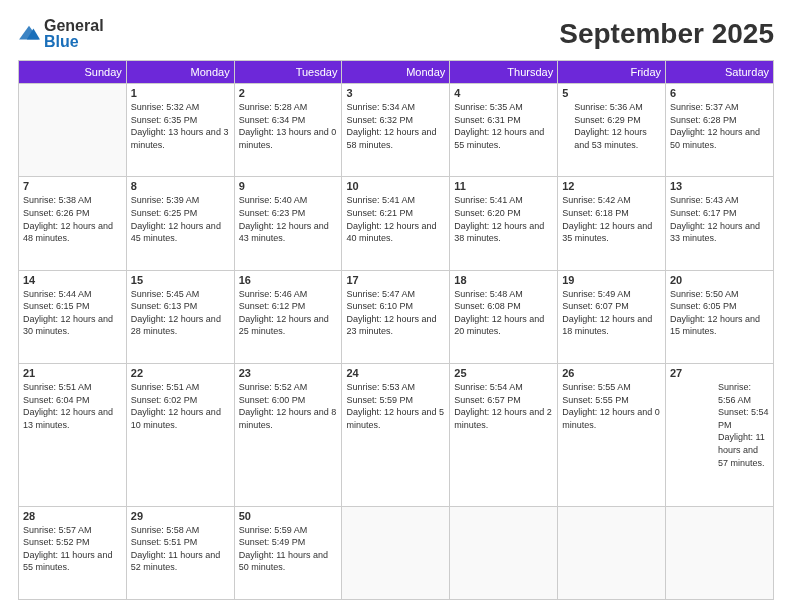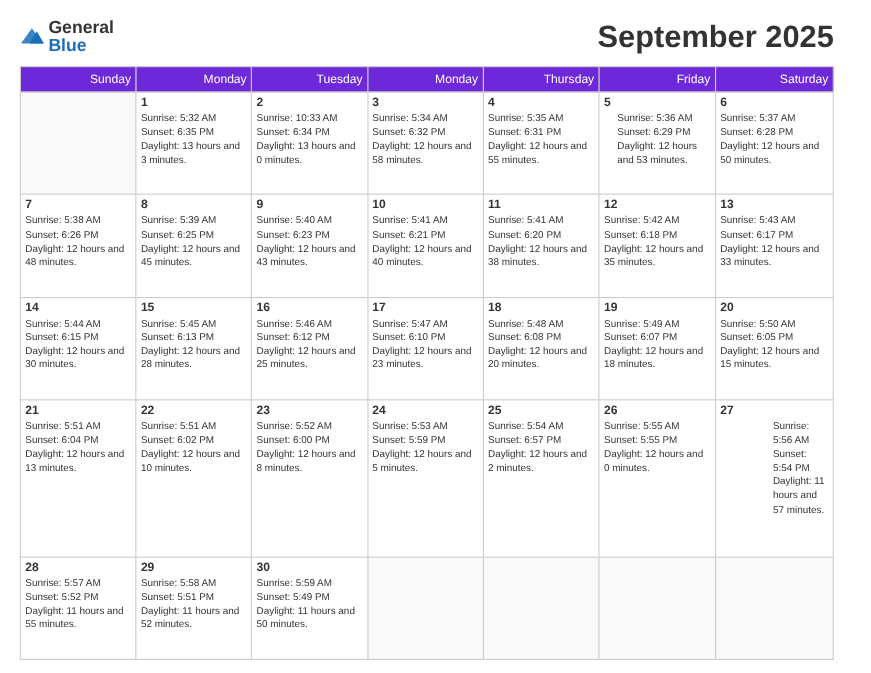--- a/index.html
+++ b/index.html
@@ -6,21 +6,21 @@
     body {
       font-family: Arial, sans-serif;
       background: #fff;
       width: 792px;
       height: 612px;
       overflow: hidden;
     }
     .page {
       width: 792px;
       height: 612px;
-      padding: 18px 34px 12px 18px;
+      padding: 18px 18px 12px 18px;
       display: flex;
       flex-direction: column;
     }
     .header {
       display: flex;
       justify-content: space-between;
       align-items: flex-start;
       margin-bottom: 10px;
     }
     .logo {
@@ -134,21 +134,21 @@
     <tr>
           <td class="empty"></td>
           <td>
             <span class="day-num">1</span>
             <div class="day-info" style="white-space: pre-line;">Sunrise: 5:32 AM
 Sunset: 6:35 PM
 Daylight: 13 hours and 3 minutes.</div>
           </td>
           <td>
             <span class="day-num">2</span>
-            <div class="day-info" style="white-space: pre-line;">Sunrise: 10:33 AM
+            <div class="day-info" style="white-space: pre-line;">Sunrise: 5:28 AM
 Sunset: 6:34 PM
 Daylight: 13 hours and 0 minutes.</div>
           </td>
           <td>
             <span class="day-num">3</span>
             <div class="day-info" style="white-space: pre-line;">Sunrise: 5:34 AM
 Sunset: 6:32 PM
 Daylight: 12 hours and 58 minutes.</div>
           </td>
           <td>
@@ -309,21 +309,21 @@
 Sunset: 5:52 PM
 Daylight: 11 hours and 55 minutes.</div>
           </td>
           <td>
             <span class="day-num">29</span>
             <div class="day-info" style="white-space: pre-line;">Sunrise: 5:58 AM
 Sunset: 5:51 PM
 Daylight: 11 hours and 52 minutes.</div>
           </td>
           <td>
-            <span class="day-num">30</span>
+            <span class="day-num">50</span>
             <div class="day-info" style="white-space: pre-line;">Sunrise: 5:59 AM
 Sunset: 5:49 PM
 Daylight: 11 hours and 50 minutes.</div>
           </td>
           <td class="empty"></td>
           <td class="empty"></td>
           <td class="empty"></td>
           <td class="empty"></td>
         </tr>
       </tbody>

